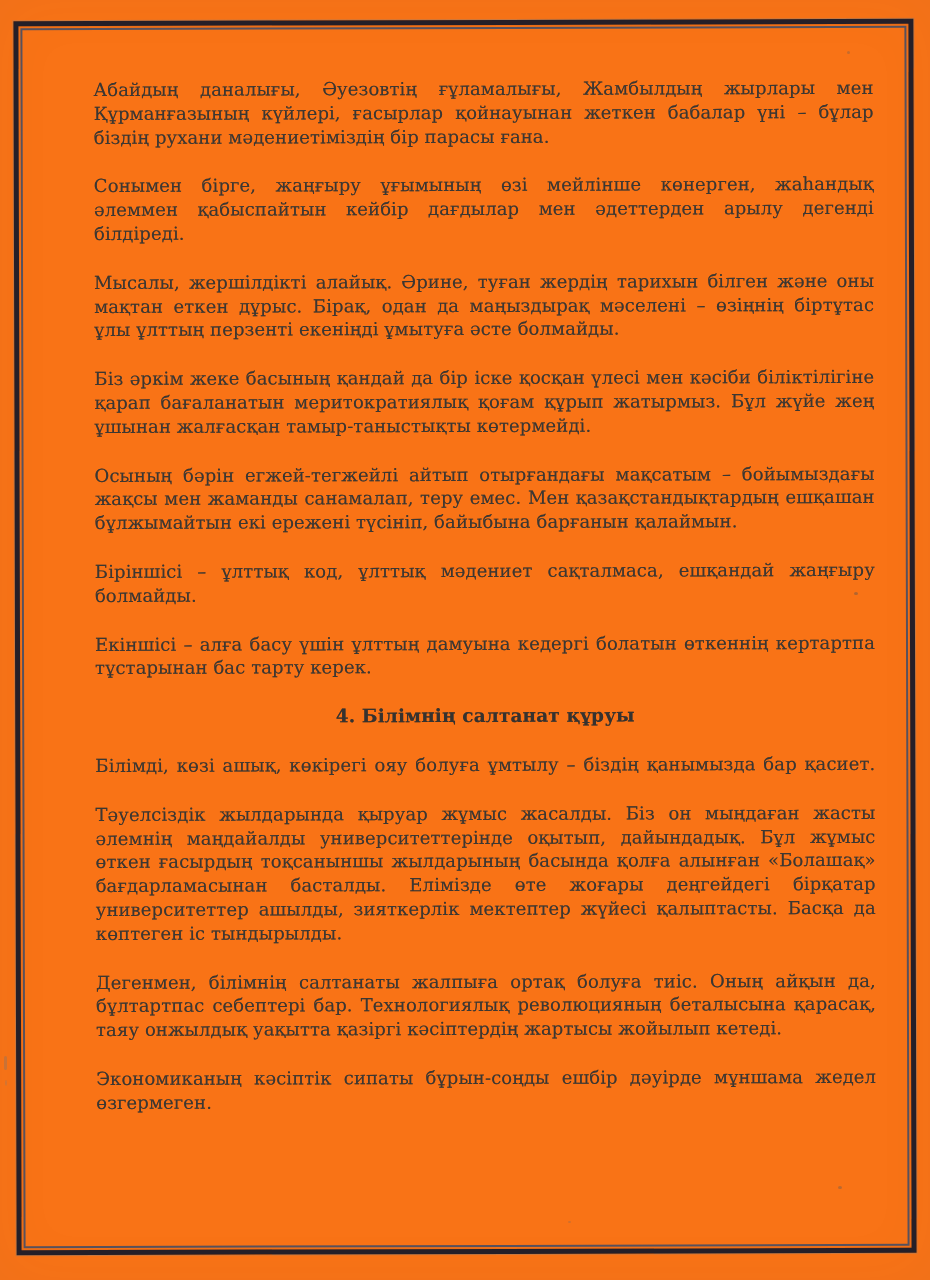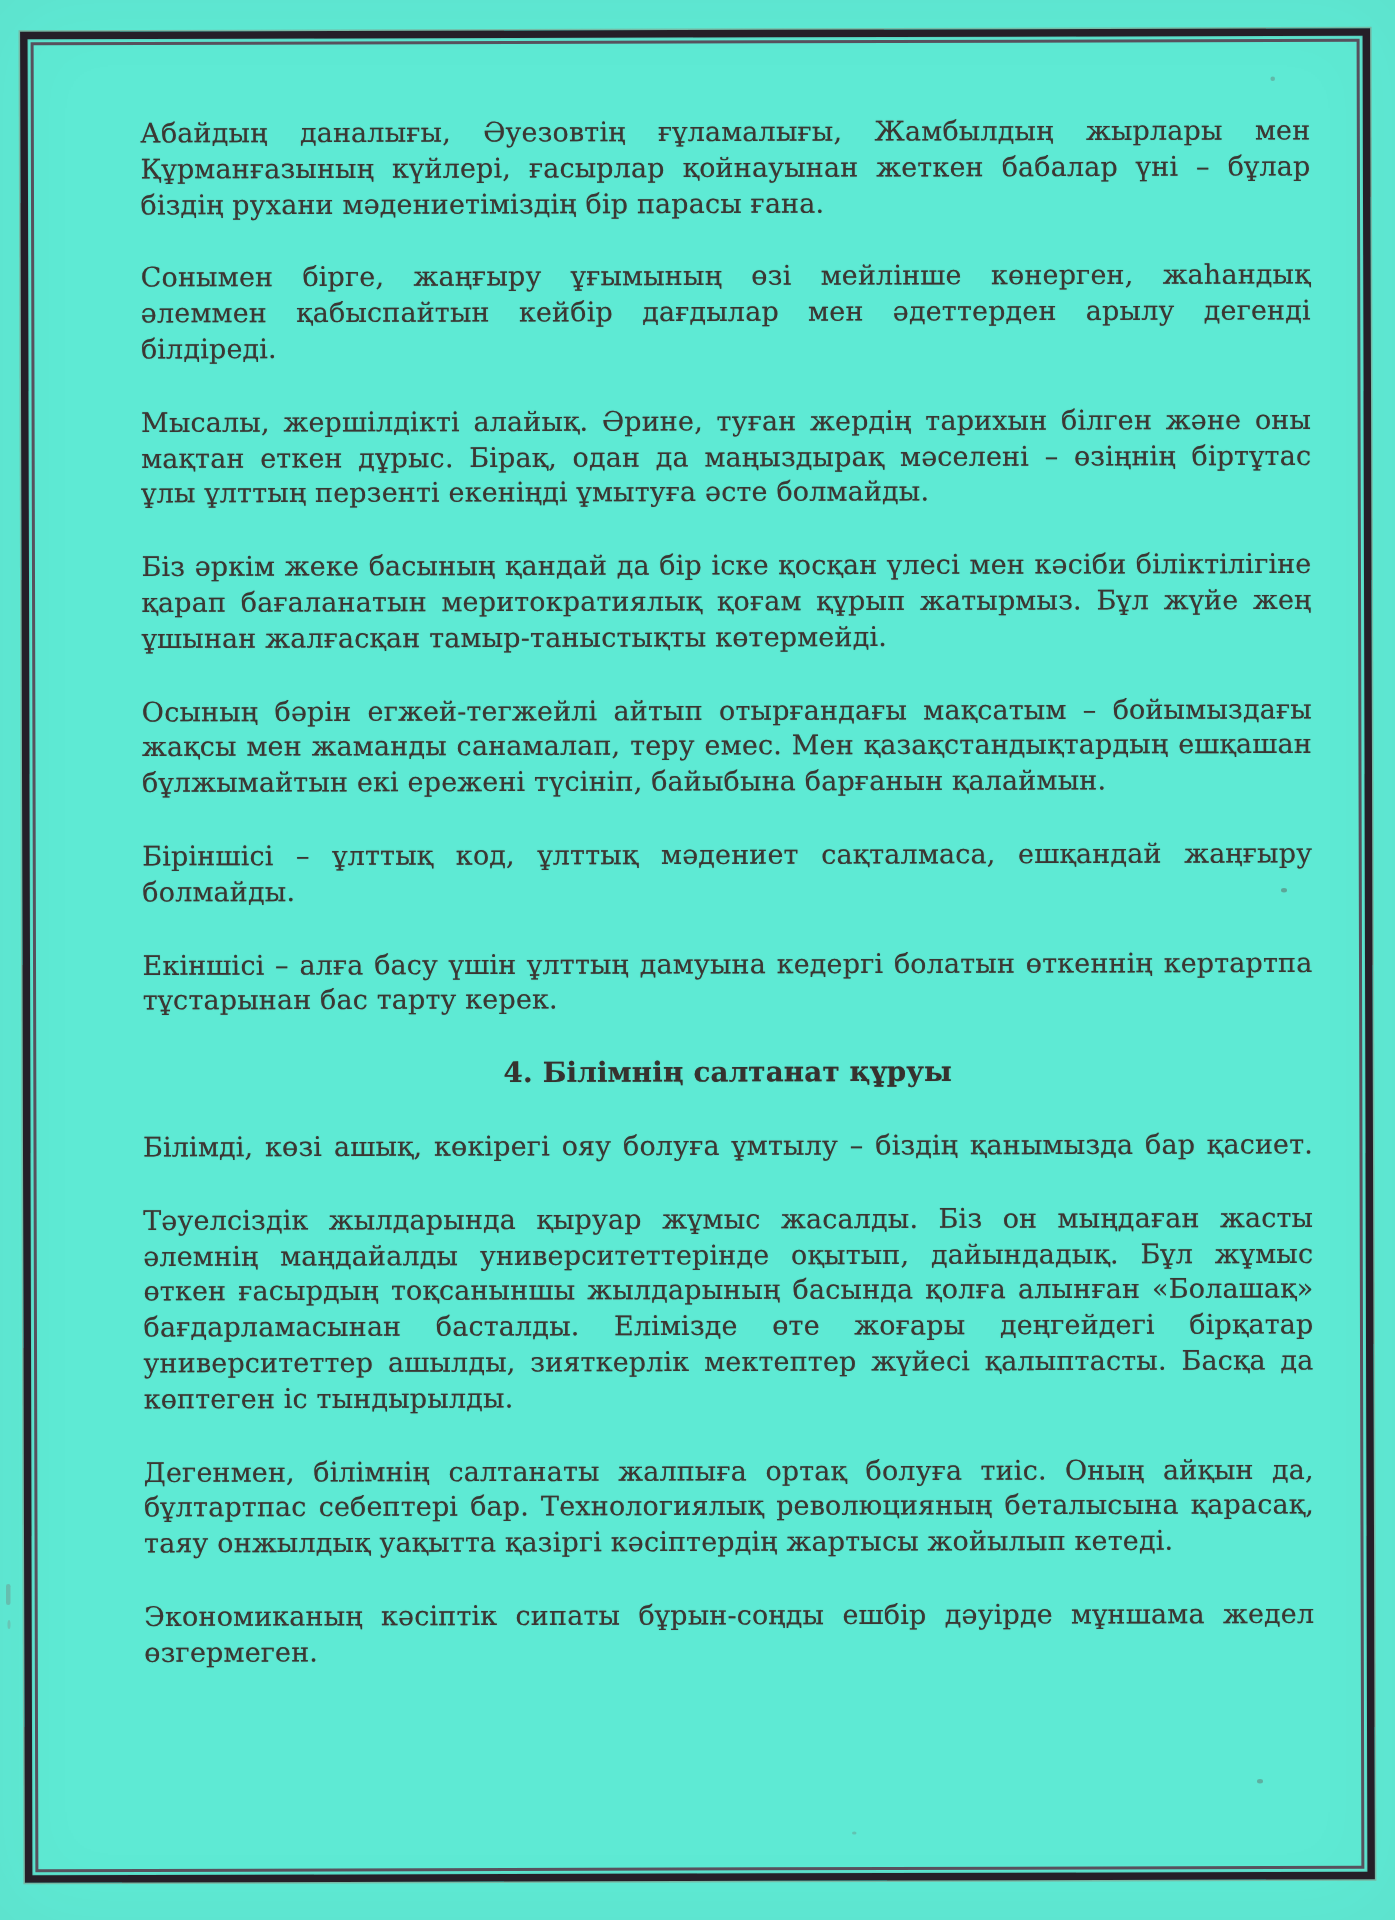--- a/index.html
+++ b/index.html
@@ -5,21 +5,21 @@
   html, body { margin: 0; padding: 0; }
   body {
     width: 930px; height: 1280px;
     background: #f5f4f1;
     font-family: "DejaVu Serif", "Liberation Serif", serif;
     overflow: hidden;
   }
   .page {
     position: relative;
     width: 930px; height: 1280px;
-    background: #5eead4;
+    background: #f97316;
     box-shadow: inset 0 0 60px rgba(90,85,80,0.06);
     overflow: hidden;
   }
   .rotor {
     position: absolute; inset: 0;
     transform: rotate(-0.15deg);
     transform-origin: 50% 50%;
   }
   .frame {
     position: absolute;

